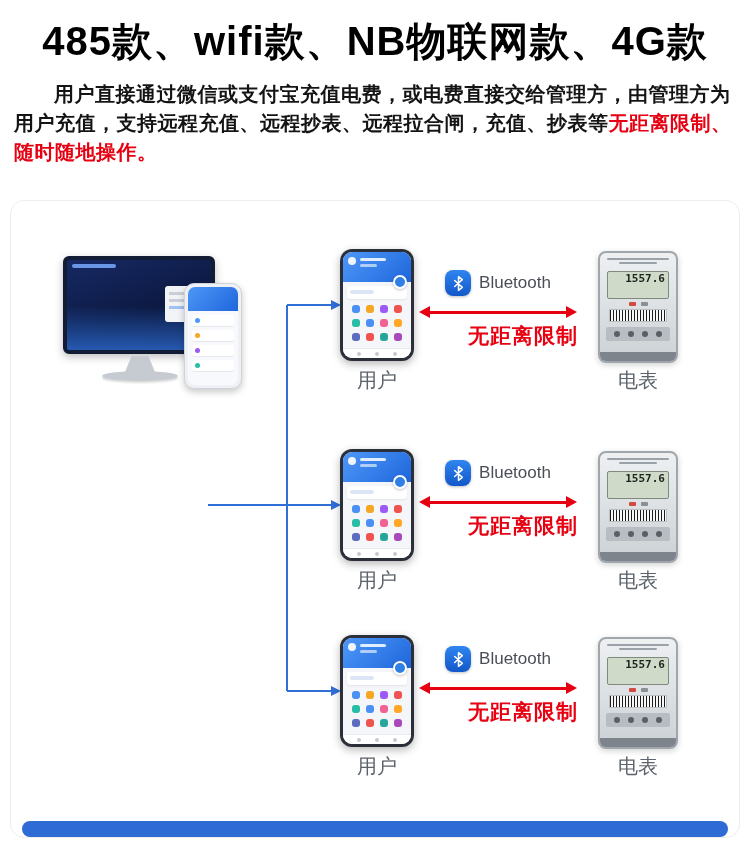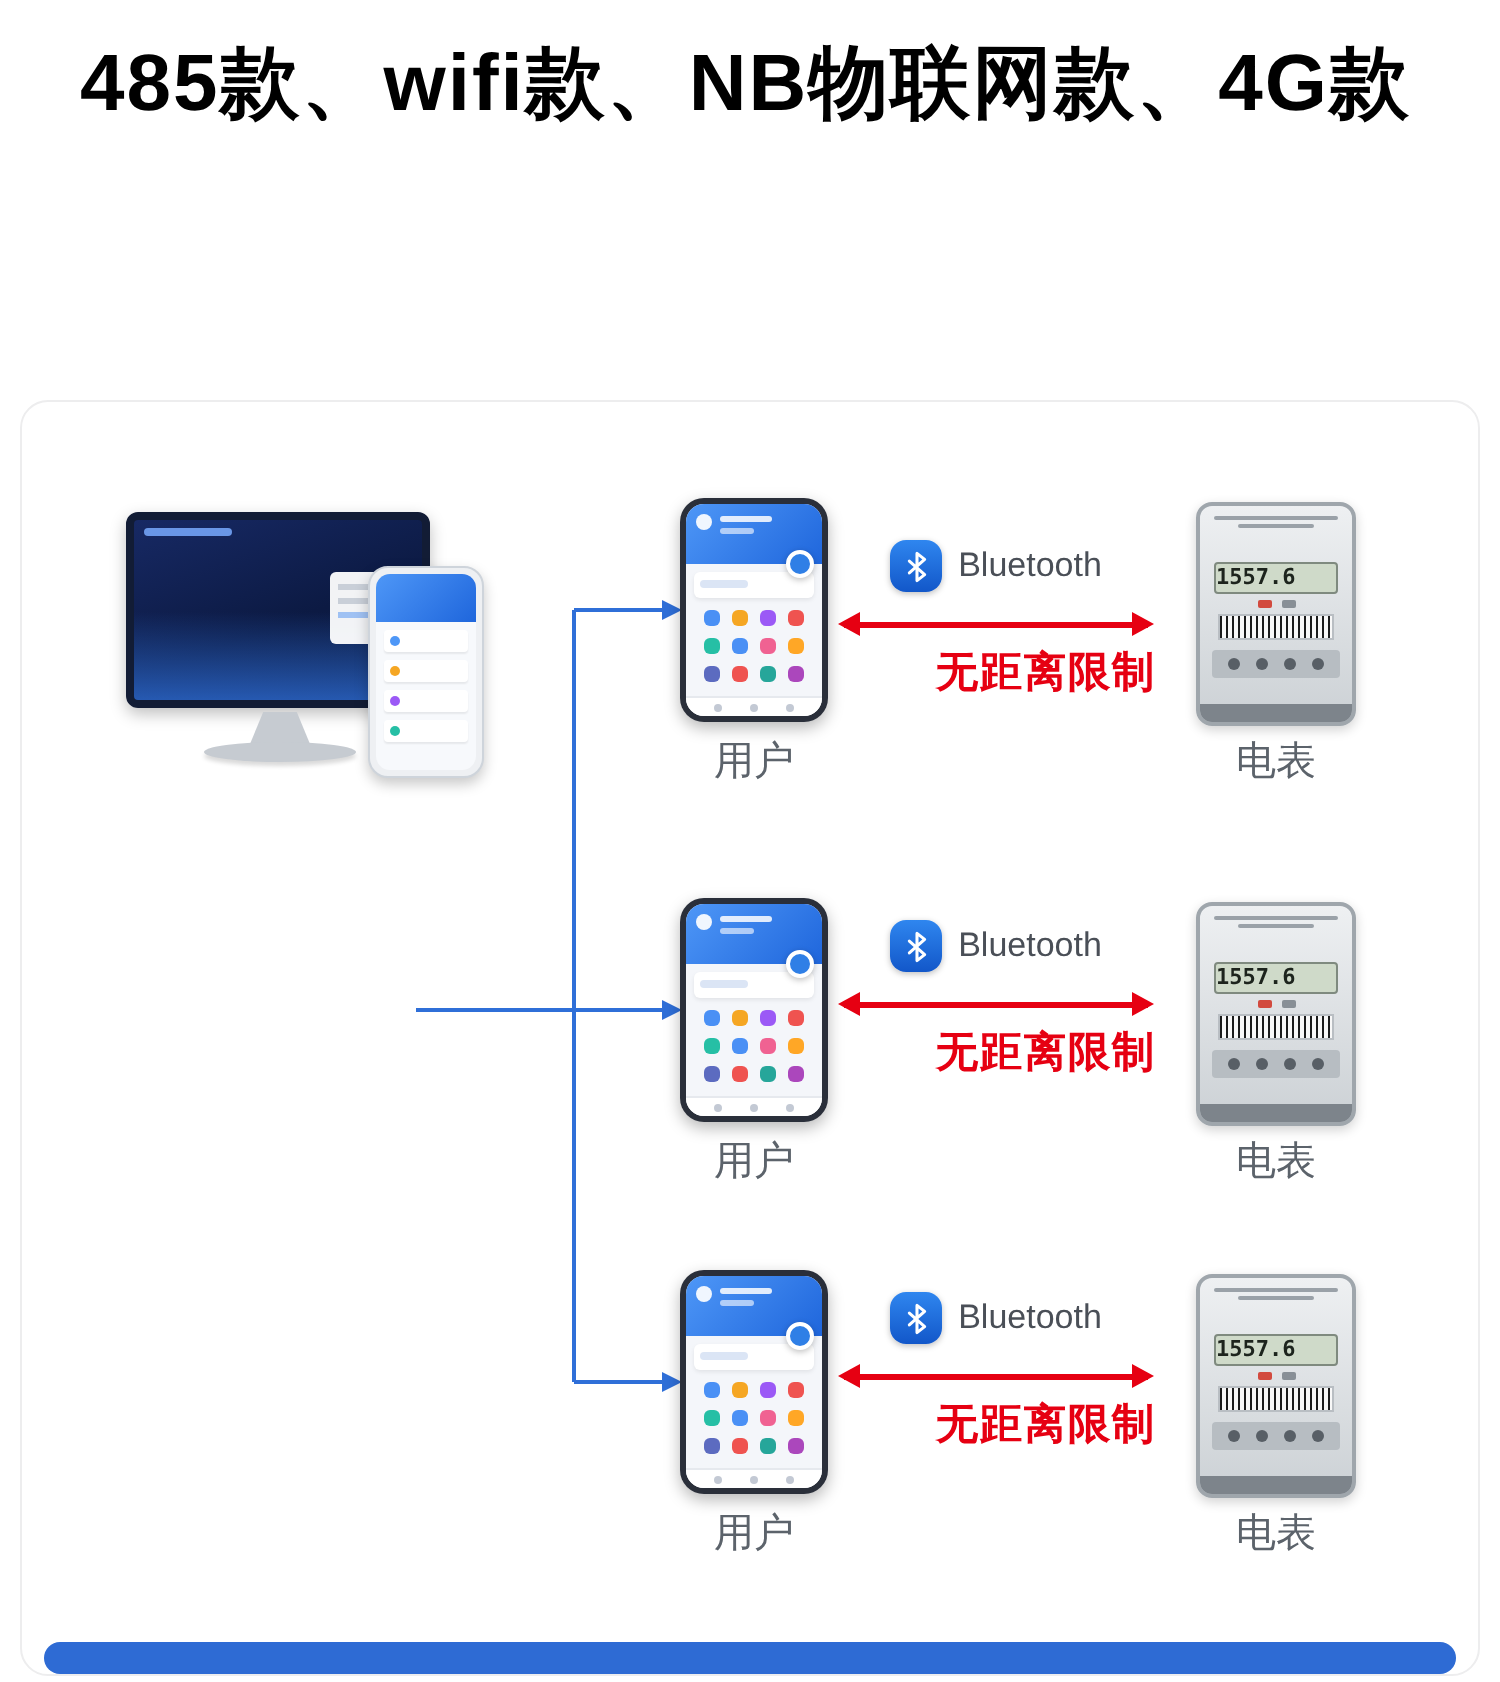--- a/index.html
+++ b/index.html
@@ -1,22 +1,22 @@
 <!DOCTYPE html>
 <html><head>
 <meta charset="utf-8">
 <style>
   * { margin:0; padding:0; box-sizing:border-box; }
   html,body { background:#fff; }
   body { font-family:"Liberation Sans","DejaVu Sans",sans-serif; }
   .canvas { position:relative; width:750px; height:841px; background:#fff; overflow:hidden; margin:0 auto; }
 
   
-  .title { position:absolute; top:14px; left:0; width:750px; 
-           font-size:40px; font-weight:bold; color:#000; letter-spacing:1px;padding-left:40px; }
+  .title { position:absolute; top:14px; left:0; width:750px; text-align:center;
+           font-size:40px; font-weight:bold; color:#000; letter-spacing:1px; }
   .desc { position:absolute; top:80px; left:14px; width:722px;
           font-size:20px; line-height:1.45; color:#141414; font-weight:600;
           text-indent:2em; letter-spacing:.5px; }
   .desc .hl { color:#e60012; font-weight:700; }
 
   
   .diagram { position:absolute; left:10px; top:200px; width:730px; height:638px;
              background:#fff; border:1px solid #ededee; border-radius:14px; }
   .connectors { position:absolute; left:0; top:0; width:750px; height:841px; pointer-events:none; }
 
@@ -101,43 +101,44 @@
   .arrow-label { margin-top:8px; font-size:21px; font-weight:bold; color:#e60012; letter-spacing:1px; }
 
   
   .meter { position:absolute; width:80px; height:112px;
            background:linear-gradient(180deg,#eef0f2,#ccd1d5);
            border:2px solid #9fa6ac; border-radius:8px; overflow:hidden;
            box-shadow:0 2px 6px rgba(0,0,0,.18); }
   .m-top { margin:5px 7px 0; }
   .m-line { height:2px; background:#9aa1a8; border-radius:1px; margin-bottom:2px; }
   .m-line.short { width:62%; margin:0 auto; }
-  .m-lcd { margin:17px 7px 0; height:16px; background:#cfdac9; border:1px solid #7f8a7f;
+  .m-lcd { margin:7px 7px 0; height:28px; background:#cfdac9; border:1px solid #7f8a7f;
            border-radius:2px; font-family:"DejaVu Sans Mono",monospace; font-size:11px;
-           line-height:14px; padding-right:3px; color:#1d241d; font-weight:bold; }
+           line-height:14px; text-align:right; padding-right:3px; color:#1d241d; font-weight:bold; }
   .m-sub { margin:3px 10px 0; display:flex; gap:5px; justify-content:center; }
   .m-dot { width:7px; height:4px; background:#888f96; border-radius:1px; }
   .m-dot.red { background:#d24a3e; }
   .m-barcode { margin:3px 9px 0; height:13px; border:1px solid #b9bec3;
                background:repeating-linear-gradient(90deg,#1b1b1b 0 1px,#f8f8f8 1px 3px); }
   .m-terminals { margin:5px 6px 0; height:14px; background:#b7bdc2; border-radius:2px;
                  display:flex; align-items:center; justify-content:space-evenly; }
   .m-terminals i { width:6px; height:6px; border-radius:50%; background:#585f66; }
   .m-bottom { position:absolute; bottom:0; left:0; right:0; height:9px; background:#7d848b; }
 
   .bottom-banner { position:absolute; left:22px; top:821px; width:706px; height:16px;
                    background:#2e6bd4; border-radius:8px; }
 </style>
 </head>
 <body>
 
 <div class="canvas">
 
   <h1 class="title">485款、wifi款、NB物联网款、4G款</h1>
 
+  <p class="desc"><span>用户直接通过微信或支付宝充值电费，或电费直接交给管理方，由管理方为用户充值，支持远程充值、远程抄表、远程拉合闸，充值、抄表等</span><span class="hl">无距离限制、随时随地操作。</span></p>
 
   <div class="diagram"></div>
 
   <svg class="connectors" width="750" height="841" viewBox="0 0 750 841">
     <path d="M208 505 H287 M287 305 V691 M287 305 H331 M287 505 H331 M287 691 H331" stroke="#2f6fd8" stroke-width="2" fill="none"></path>
     <polygon points="331,300 341,305 331,310" fill="#2f6fd8"></polygon>
     <polygon points="331,500 341,505 331,510" fill="#2f6fd8"></polygon>
     <polygon points="331,686 341,691 331,696" fill="#2f6fd8"></polygon>
   </svg>
 

